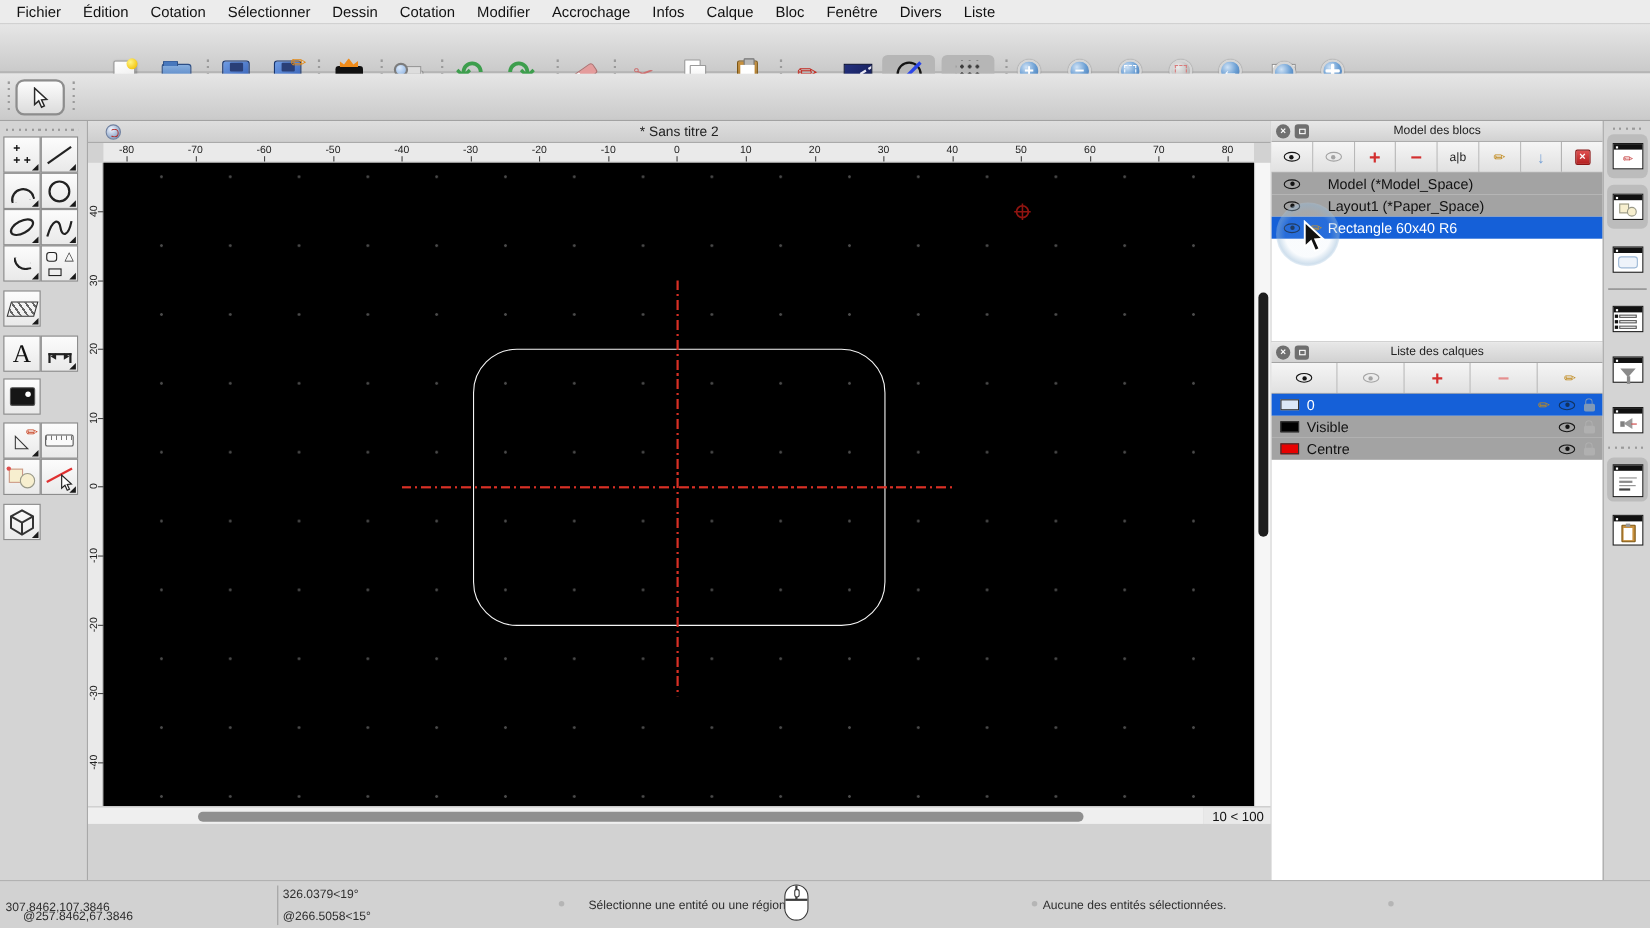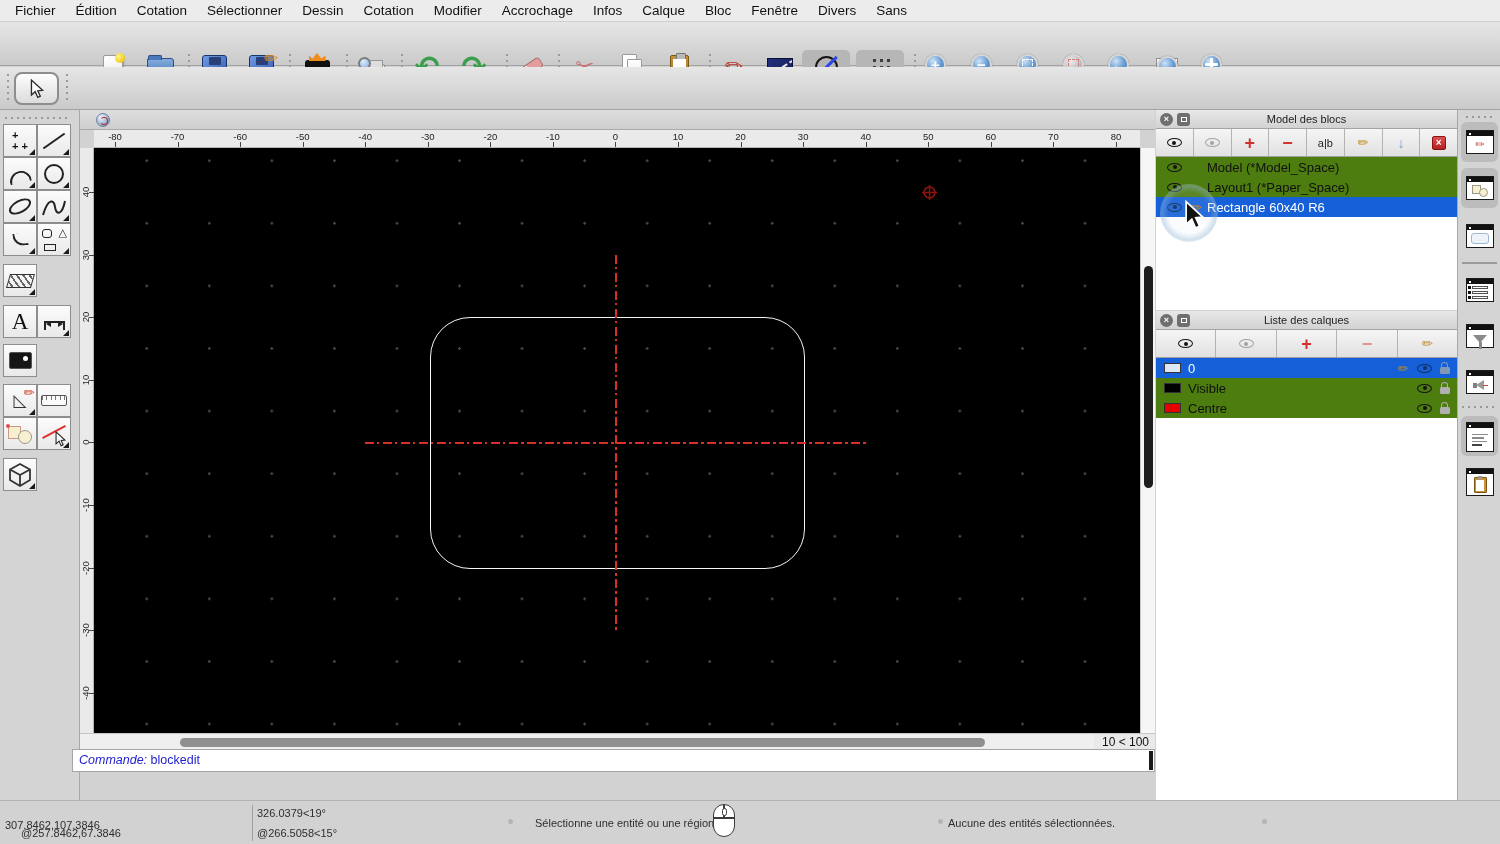--- a/index.html
+++ b/index.html
@@ -164,21 +164,21 @@
   .eye:after{content:"";position:absolute;left:50%;top:50%;width:4px;height:4px;margin:-2px 0 0 -2px;background:#141414;border-radius:50%;}
   .eye.gray{border-color:#a3a3a3;} .eye.gray:after{background:#a3a3a3;}
   .redplus{color:#d32f2f;font-size:18px;font-weight:bold;line-height:1;}
   .redminus{color:#d32f2f;font-size:18px;font-weight:bold;line-height:1;}
   .redminus.dim{color:#e58f8f;}
   .bluearrow{color:#739fd4;font-size:14px;font-weight:bold;line-height:1;}
   .redxbox{width:14px;height:14px;background:linear-gradient(#e05050,#b42020);border:1px solid #8a1414;border-radius:2px;
            color:#fff;font-size:10px;font-weight:bold;display:flex;align-items:center;justify-content:center;line-height:1;}
   .pencilsm{font-size:13px;color:#c08a1e;line-height:1;}
   .rowlist{position:relative;}
-  .blockrow,.layerrow{position:relative;height:20px;display:flex;align-items:center;font-size:13px;color:#111;background:#4d7c0f;}
+  .blockrow,.layerrow{position:relative;height:20px;display:flex;align-items:center;font-size:13px;color:#111;background:#a3a3a3;}
   .blockrow .eye{margin-left:11px;}
   .blockrow .pslot{width:17px;margin-left:6px;display:flex;justify-content:center;}
   .blockrow .rowlab{margin-left:2px;}
   .blockrow.sel,.layerrow.sel{background:#1560d8;color:#fff;}
   .blockrow.sel .eye{border-color:#0e2a52;} .blockrow.sel .eye:after{background:#0e2a52;}
   .swatch{width:17px;height:10px;border:1px solid #333;margin-left:8px;display:inline-block;}
   .layerrow .rowlab{margin-left:7px;flex:1;}
   .layerrow .ricons{display:flex;align-items:center;gap:8px;margin-right:7px;}
   .lock{width:10px;height:7px;background:#b0b0b0;border-radius:1.5px;position:relative;display:inline-block;margin-top:4px;}
   .lock:before{content:"";position:absolute;left:1.2px;top:-5px;width:5px;height:5px;border:1.8px solid #b0b0b0;border-bottom:none;border-radius:4px 4px 0 0;}
@@ -239,21 +239,21 @@
       <span class="menu-item">Sélectionner</span>
       <span class="menu-item">Dessin</span>
       <span class="menu-item">Cotation</span>
       <span class="menu-item">Modifier</span>
       <span class="menu-item">Accrochage</span>
       <span class="menu-item">Infos</span>
       <span class="menu-item">Calque</span>
       <span class="menu-item">Bloc</span>
       <span class="menu-item">Fenêtre</span>
       <span class="menu-item">Divers</span>
-      <span class="menu-item">Sans</span>
+      <span class="menu-item">Liste</span>
     </div>
 
   <div id="toolbar1" class="abs tbar">
     <div class="pressedbg" style="left:802px"></div>
     <div class="pressedbg" style="left:856px"></div>
 
     <div class="tbtn" style="left:95px">
         <span class="i-page">
           <span class="dot"></span>
         </span>
@@ -451,20 +451,21 @@
       </div>
     <div class="pbtn fly" style="left:3px;top:348px">
       <svg width="26" height="26" viewBox="0 0 26 26">
           <path d="M13 2 L23 7.5 L23 18 L13 24 L3 18 L3 7.5 Z M3 7.5 L13 13 L23 7.5 M13 13 L13 24" fill="none" stroke="#333" stroke-width="1.8"></path>
         </svg>
       </div>
   </div>
 
   <div id="mdititle" class="abs">
     <span class="appico"></span>
+    <div class="t">* Sans titre 2</div>
   </div>
 
   <div id="hruler" class="abs">
       <span class="hlab" style="left: 1px;">-80</span>
       <span class="htick" style="left: 21px;"></span>
       <span class="hlab" style="left: 63.56px;">-70</span>
       <span class="htick" style="left: 83.56px;"></span>
       <span class="hlab" style="left: 126.12px;">-60</span>
       <span class="htick" style="left: 146.12px;"></span>
       <span class="hlab" style="left: 188.68px;">-50</span>
@@ -528,25 +529,20 @@
   </div>
 
   <div id="vscroll" class="abs">
       <div id="vthumb"></div>
     </div>
   <div id="hscroll" class="abs">
       <div id="hthumb"></div>
     </div>
   <div id="zoomlabel" class="abs">10 &lt; 100</div>
 
-  <div id="history" class="abs">
-    <span class="lbl">Commande:</span>
-    <span>blockedit</span>
-    <span class="sb"></span>
-  </div>
 
   <div class="abs panel" style="top:110px;height:200px">
     <div class="phead">
       <span class="pclose">×</span>
       <span class="pfloat">
           <i></i>
         </span>
       <div class="t">Model des blocs</div>
     </div>
     <div class="ptools">

